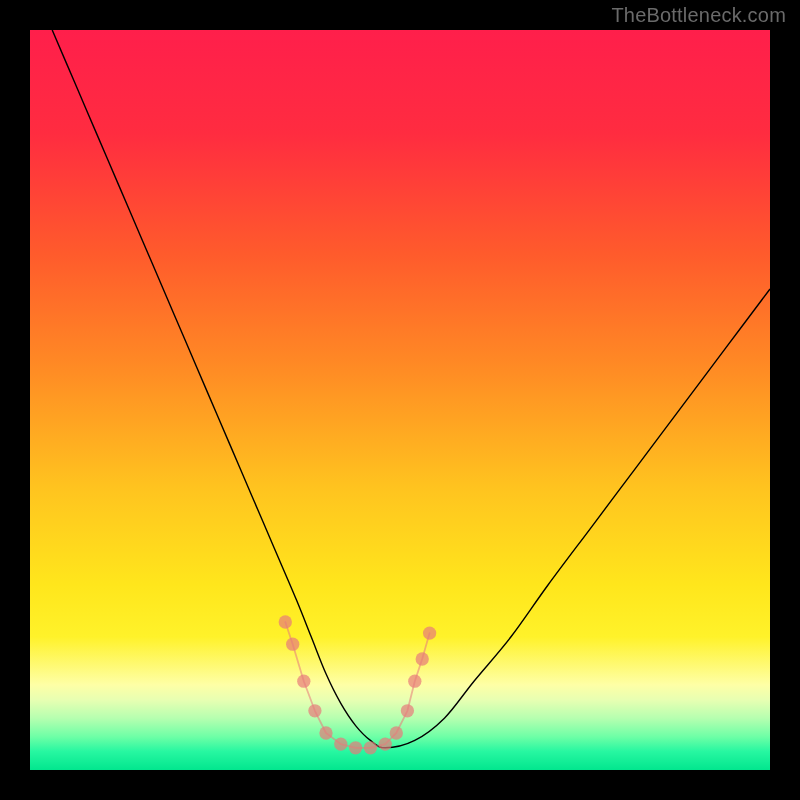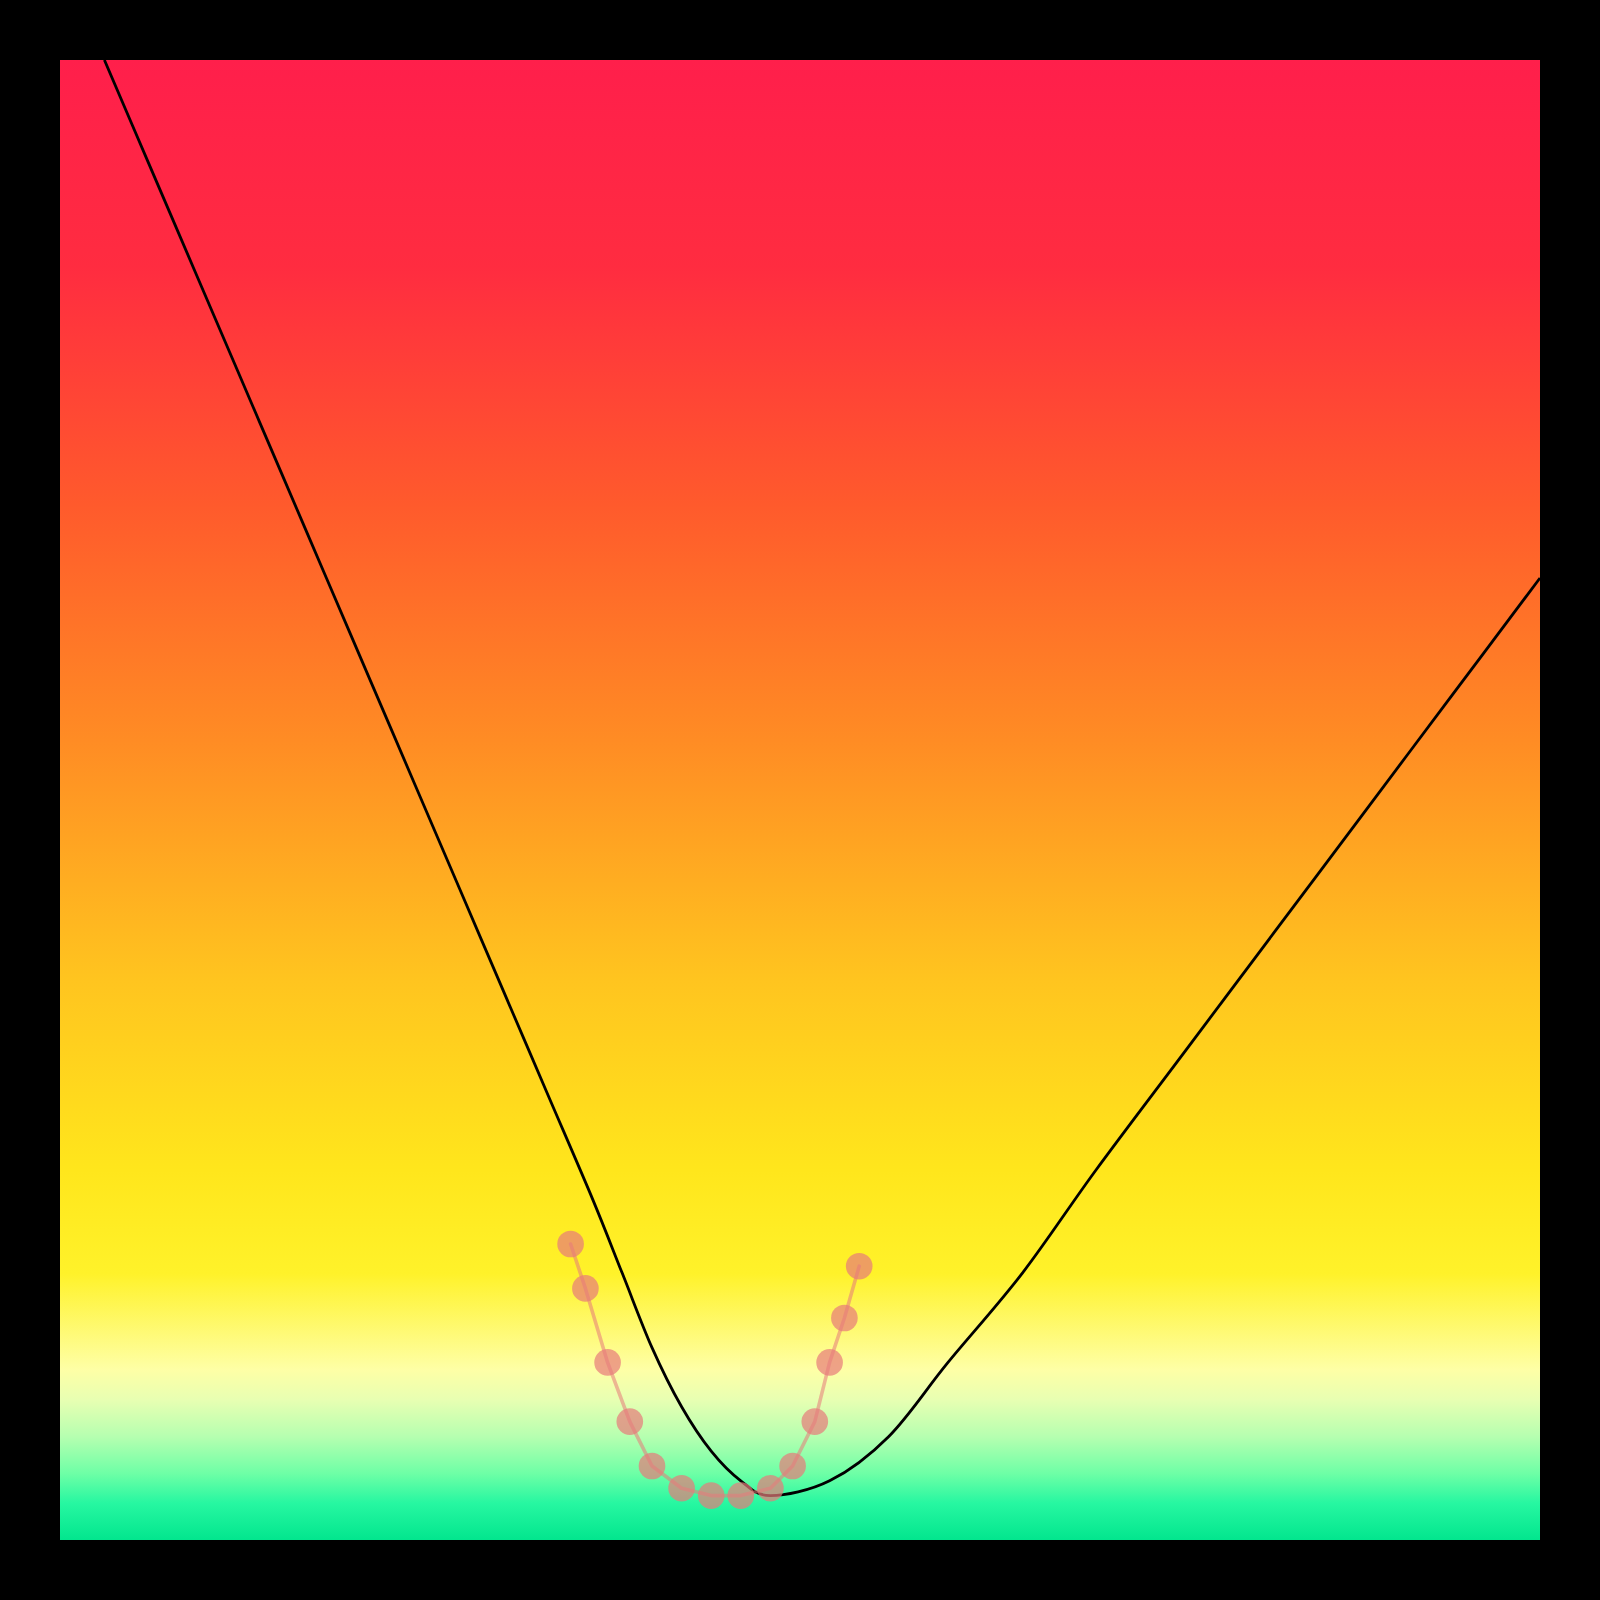--- a/index.html
+++ b/index.html
@@ -37,20 +37,21 @@
   .plot-area svg {
     display: block;
     width: 740px;
     height: 740px;
   }
 </style>
 </head>
 <body>
 
 <div class="frame">
+  <div class="watermark">TheBottleneck.com</div>
 
   <div class="plot-area">
     <svg id="chart-svg" viewBox="0 0 100 100" preserveAspectRatio="none">
       <defs>
         <linearGradient id="bg-grad" x1="0" y1="0" x2="0" y2="1">
             <stop offset="0.00%" stop-color="#ff1f4b"></stop>
             <stop offset="14.00%" stop-color="#ff2c40"></stop>
             <stop offset="30.00%" stop-color="#ff5a2c"></stop>
             <stop offset="46.00%" stop-color="#ff8c24"></stop>
             <stop offset="62.00%" stop-color="#ffc41f"></stop>

